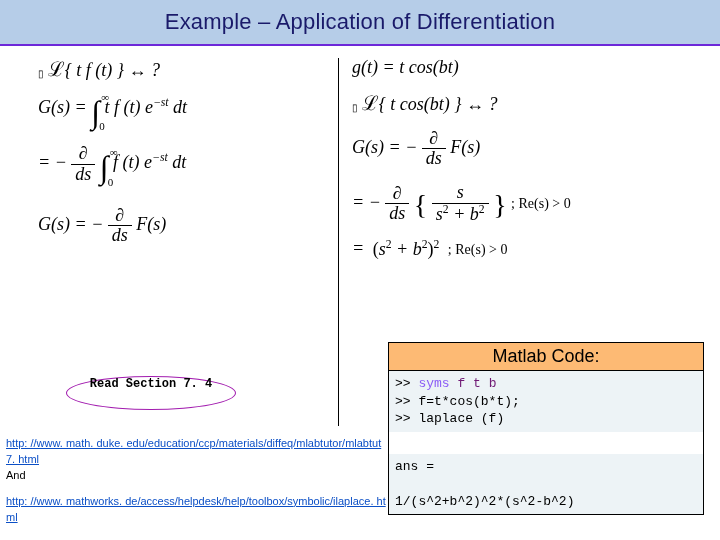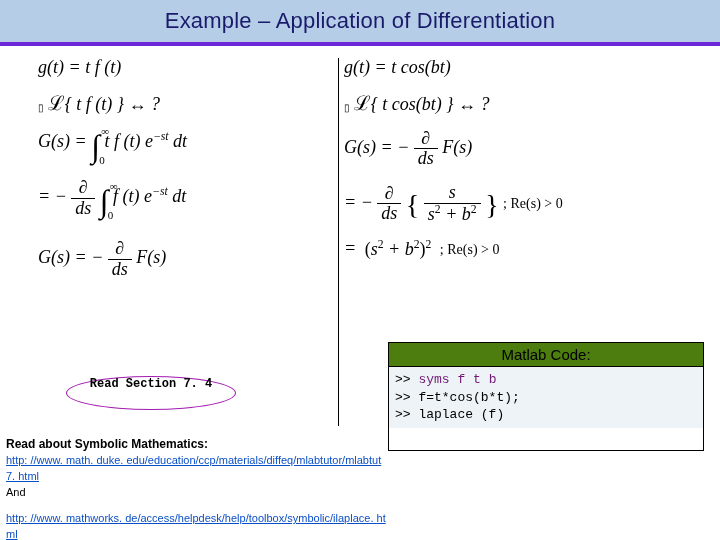--- a/index.html
+++ b/index.html
@@ -11,21 +11,21 @@
     color: #000;
     position: relative;
     overflow: hidden;
   }
   .title-bar {
     background: #b6cde8;
     height: 46px;
     display: flex;
     align-items: center;
     justify-content: center;
-    border-bottom: 4px solid #6d28d9;
+    border-bottom: 2px solid #6d28d9;
   }
   .title-bar h1 {
     font-size: 22px;
     font-weight: normal;
     color: #1a1a6a;
     letter-spacing: 0.2px;
   }
   .content {
     position: relative;
     height: 494px;
@@ -36,21 +36,21 @@
     top: 12px;
     width: 1px;
     height: 368px;
     background: #000;
   }
   .left-col, .right-col {
     position: absolute;
     top: 12px;
   }
   .left-col { left: 38px; width: 290px; }
-  .right-col { left: 344px; width: 340px; }
+  .right-col { left: 352px; width: 340px; }
   .eq {
     font-family: 'Times New Roman', Times, serif;
     font-style: italic;
     font-size: 18px;
     line-height: 1.1;
     margin-bottom: 14px;
     white-space: nowrap;
   }
   .eq .op { font-style: normal; }
   .eq .rm { font-style: normal; }
@@ -94,34 +94,34 @@
   }
   .matlab-box {
     position: absolute;
     left: 388px;
     top: 296px;
     width: 316px;
     border: 1px solid #000;
   }
   .matlab-box .hdr {
     text-align: center;
-    font-size: 15px;
+    font-size: 18px;
     padding: 3px 0;
-    background: #4d7c0f;
+    background: #fdba74;
     border-bottom: 1px solid #000;
   }
   .code-block, .code-out {
     background: #edf3f6;
     font-family: 'Courier New', monospace;
     font-size: 13px;
     padding: 4px 6px;
     white-space: pre;
     line-height: 1.35;
   }
-  .code-block .kw { color: #701a75; }
+  .code-block .kw { color: #8b5cf6; }
   .code-block .str { color: #701a75; }
   .code-gap { height: 22px; background: #fff; }
   .footer-links {
     position: absolute;
     left: 6px;
     top: 390px;
     width: 380px;
     font-size: 11px;
     line-height: 1.45;
   }
@@ -137,21 +137,20 @@
 
 <div class="title-bar">
   <h1>Example – Application of Differentiation</h1>
 </div>
 
 <div class="content">
 
   <div class="col-divider"></div>
 
   <div class="left-col">
-    <div class="eq">g(t) = t f (t)</div>
 
     <div class="eq">
       <span class="small-sq">▯</span><span class="lscript">ℒ</span><span>{ t f (t) } ↔ ?</span>
     </div>
 
     <div class="eq">
       <span>G(s) = </span>
       <span class="big-int">∫<span class="int-up">∞</span><span class="int-lo">0</span></span>
       <span> t f (t) e</span><sup>−st</sup><span> dt</span>
     </div>
@@ -207,23 +206,25 @@
   <div class="callout">
     <span>Read Section 7. 4</span>
   </div>
 
   <div class="matlab-box">
     <div class="hdr">Matlab Code:</div>
     <div class="code-block"><span>&gt;&gt; </span><span class="kw">syms </span><span class="str">f t b</span>
 <span>&gt;&gt; f=t*cos(b*t);</span>
 <span>&gt;&gt; laplace (f)</span></div>
     <div class="code-gap"></div>
+    <div class="code-out"><span>ans =</span>
+
+<span>1/(s^2+b^2)^2*(s^2-b^2)</span></div>
   </div>
 
   <div class="footer-links">
-    <div class="bold">Read about Symbolic Mathematics:</div>
     <a href="#">http: //www. math. duke. edu/education/ccp/materials/diffeq/mlabtutor/mlabtut 7. html</a>
     <div>And</div>
     <div style="height:10px"></div>
     <a href="#">http: //www. mathworks. de/access/helpdesk/help/toolbox/symbolic/ilaplace. html</a>
   </div>
 
 </div>
 
 </body></html>

